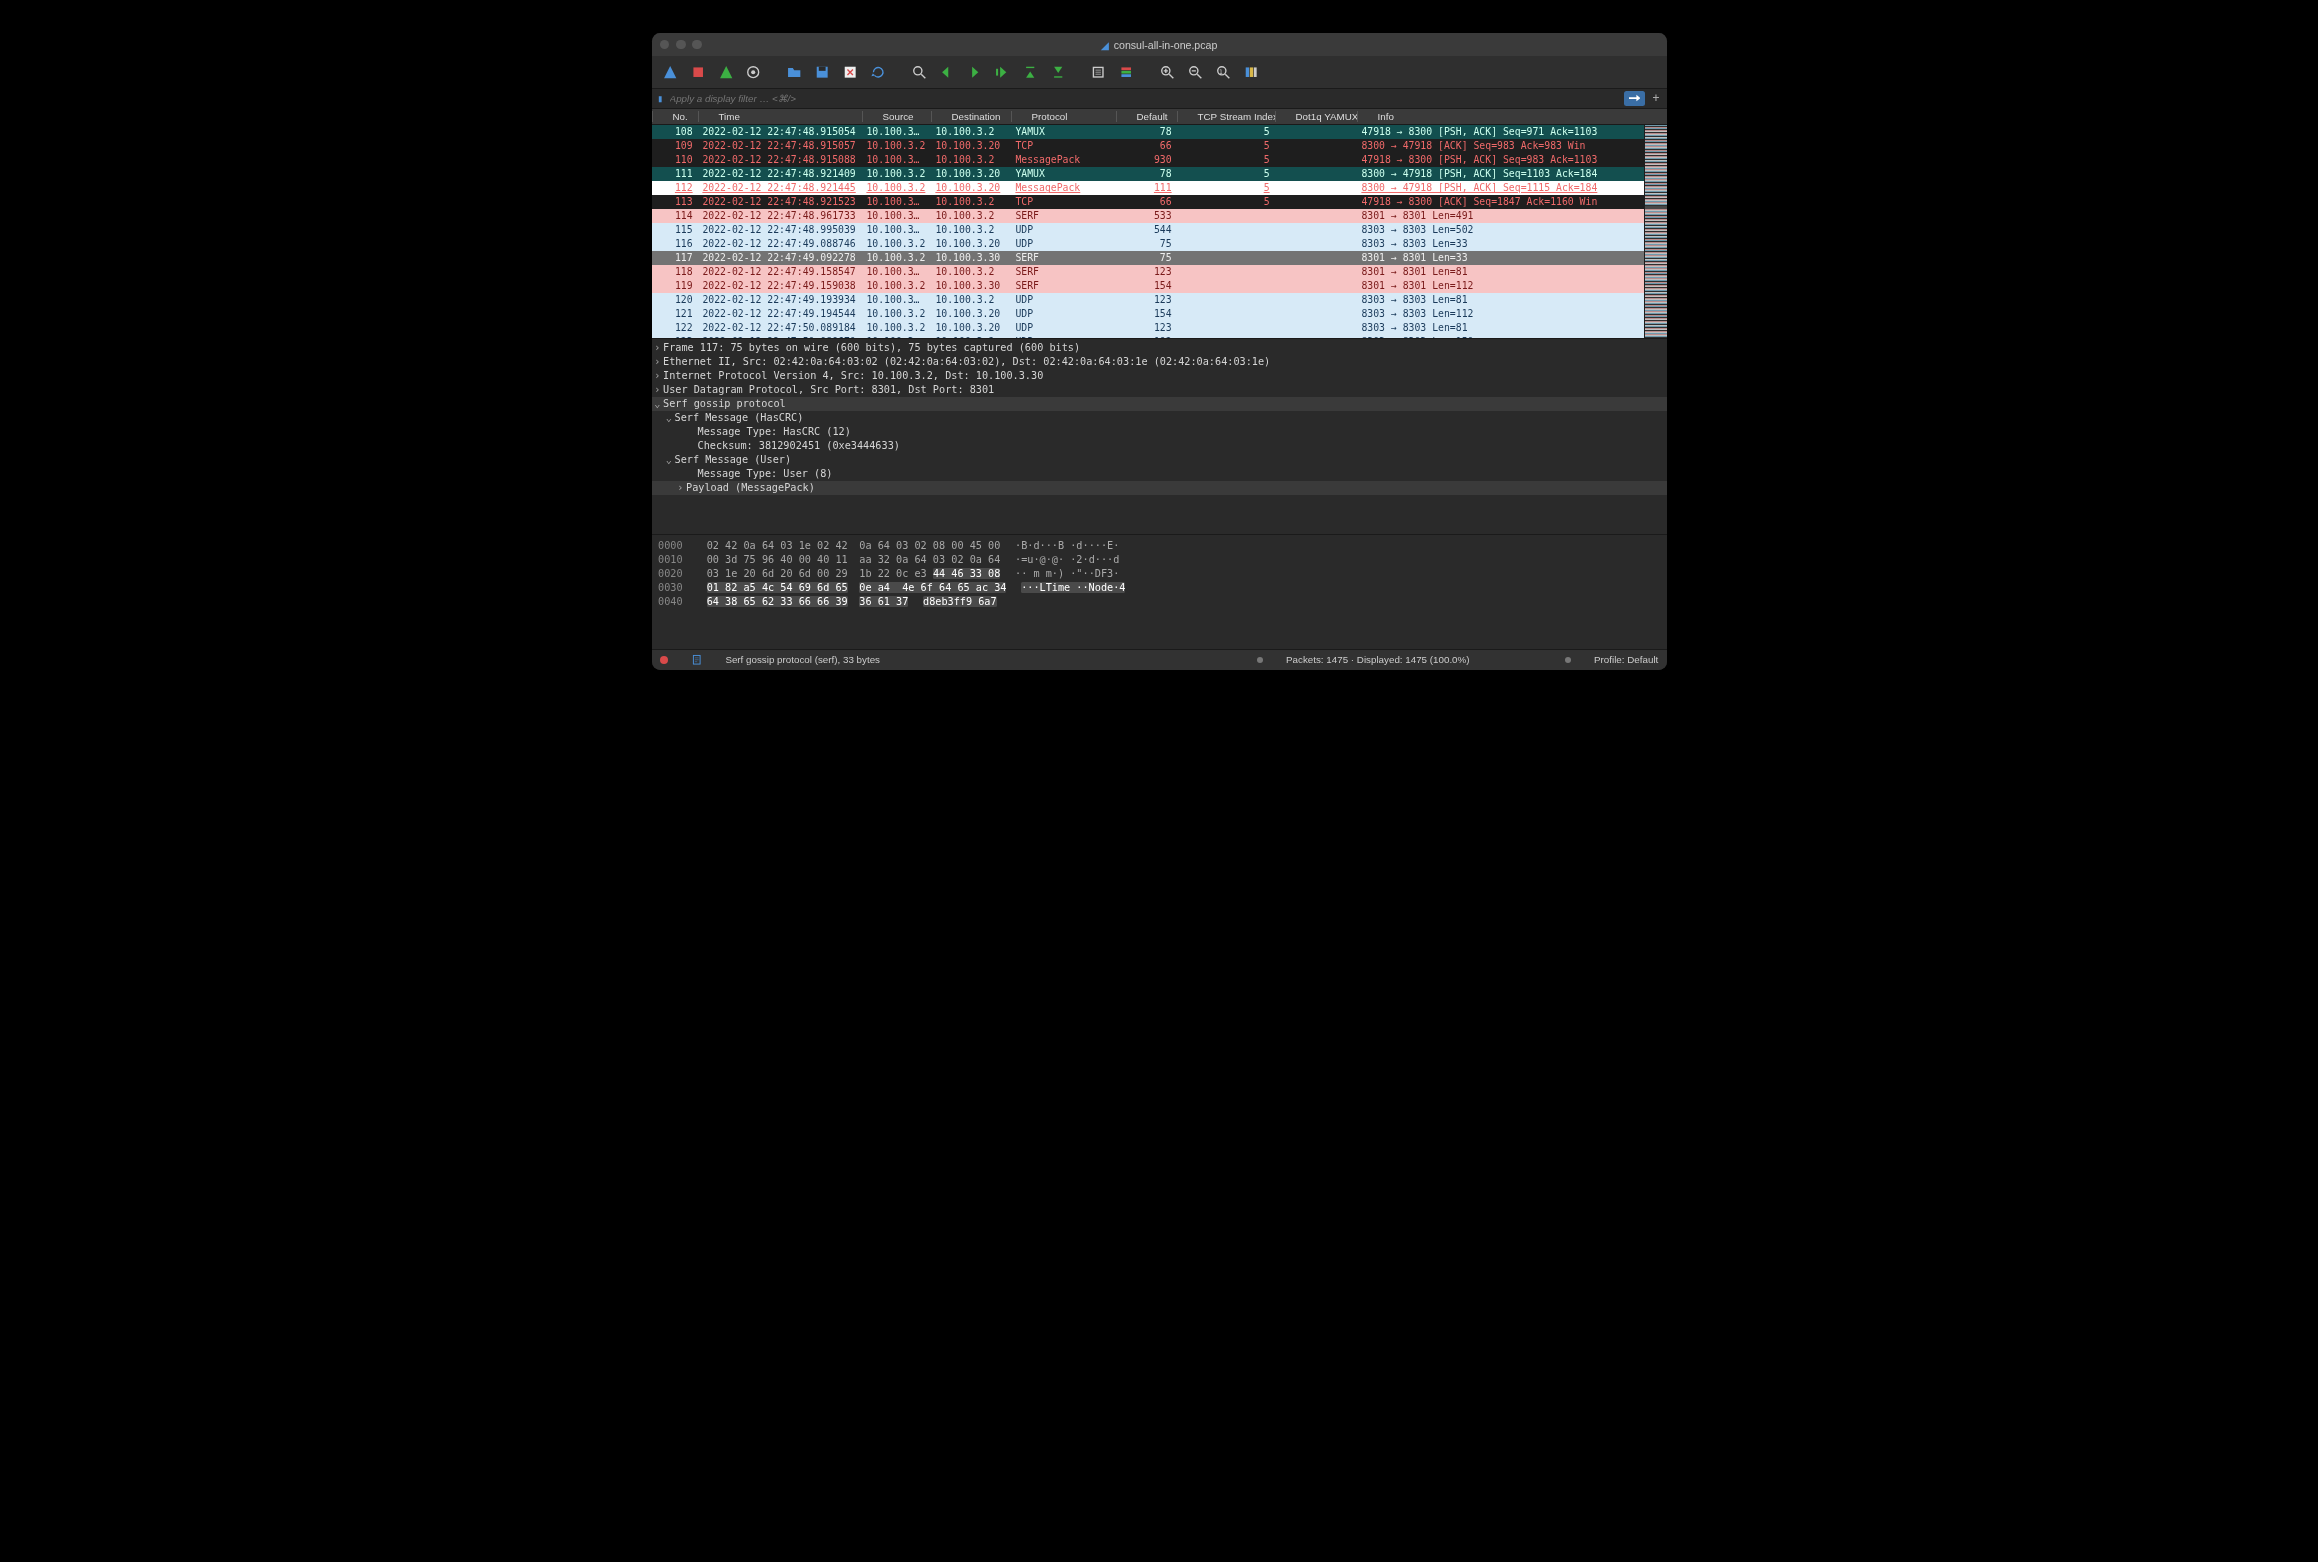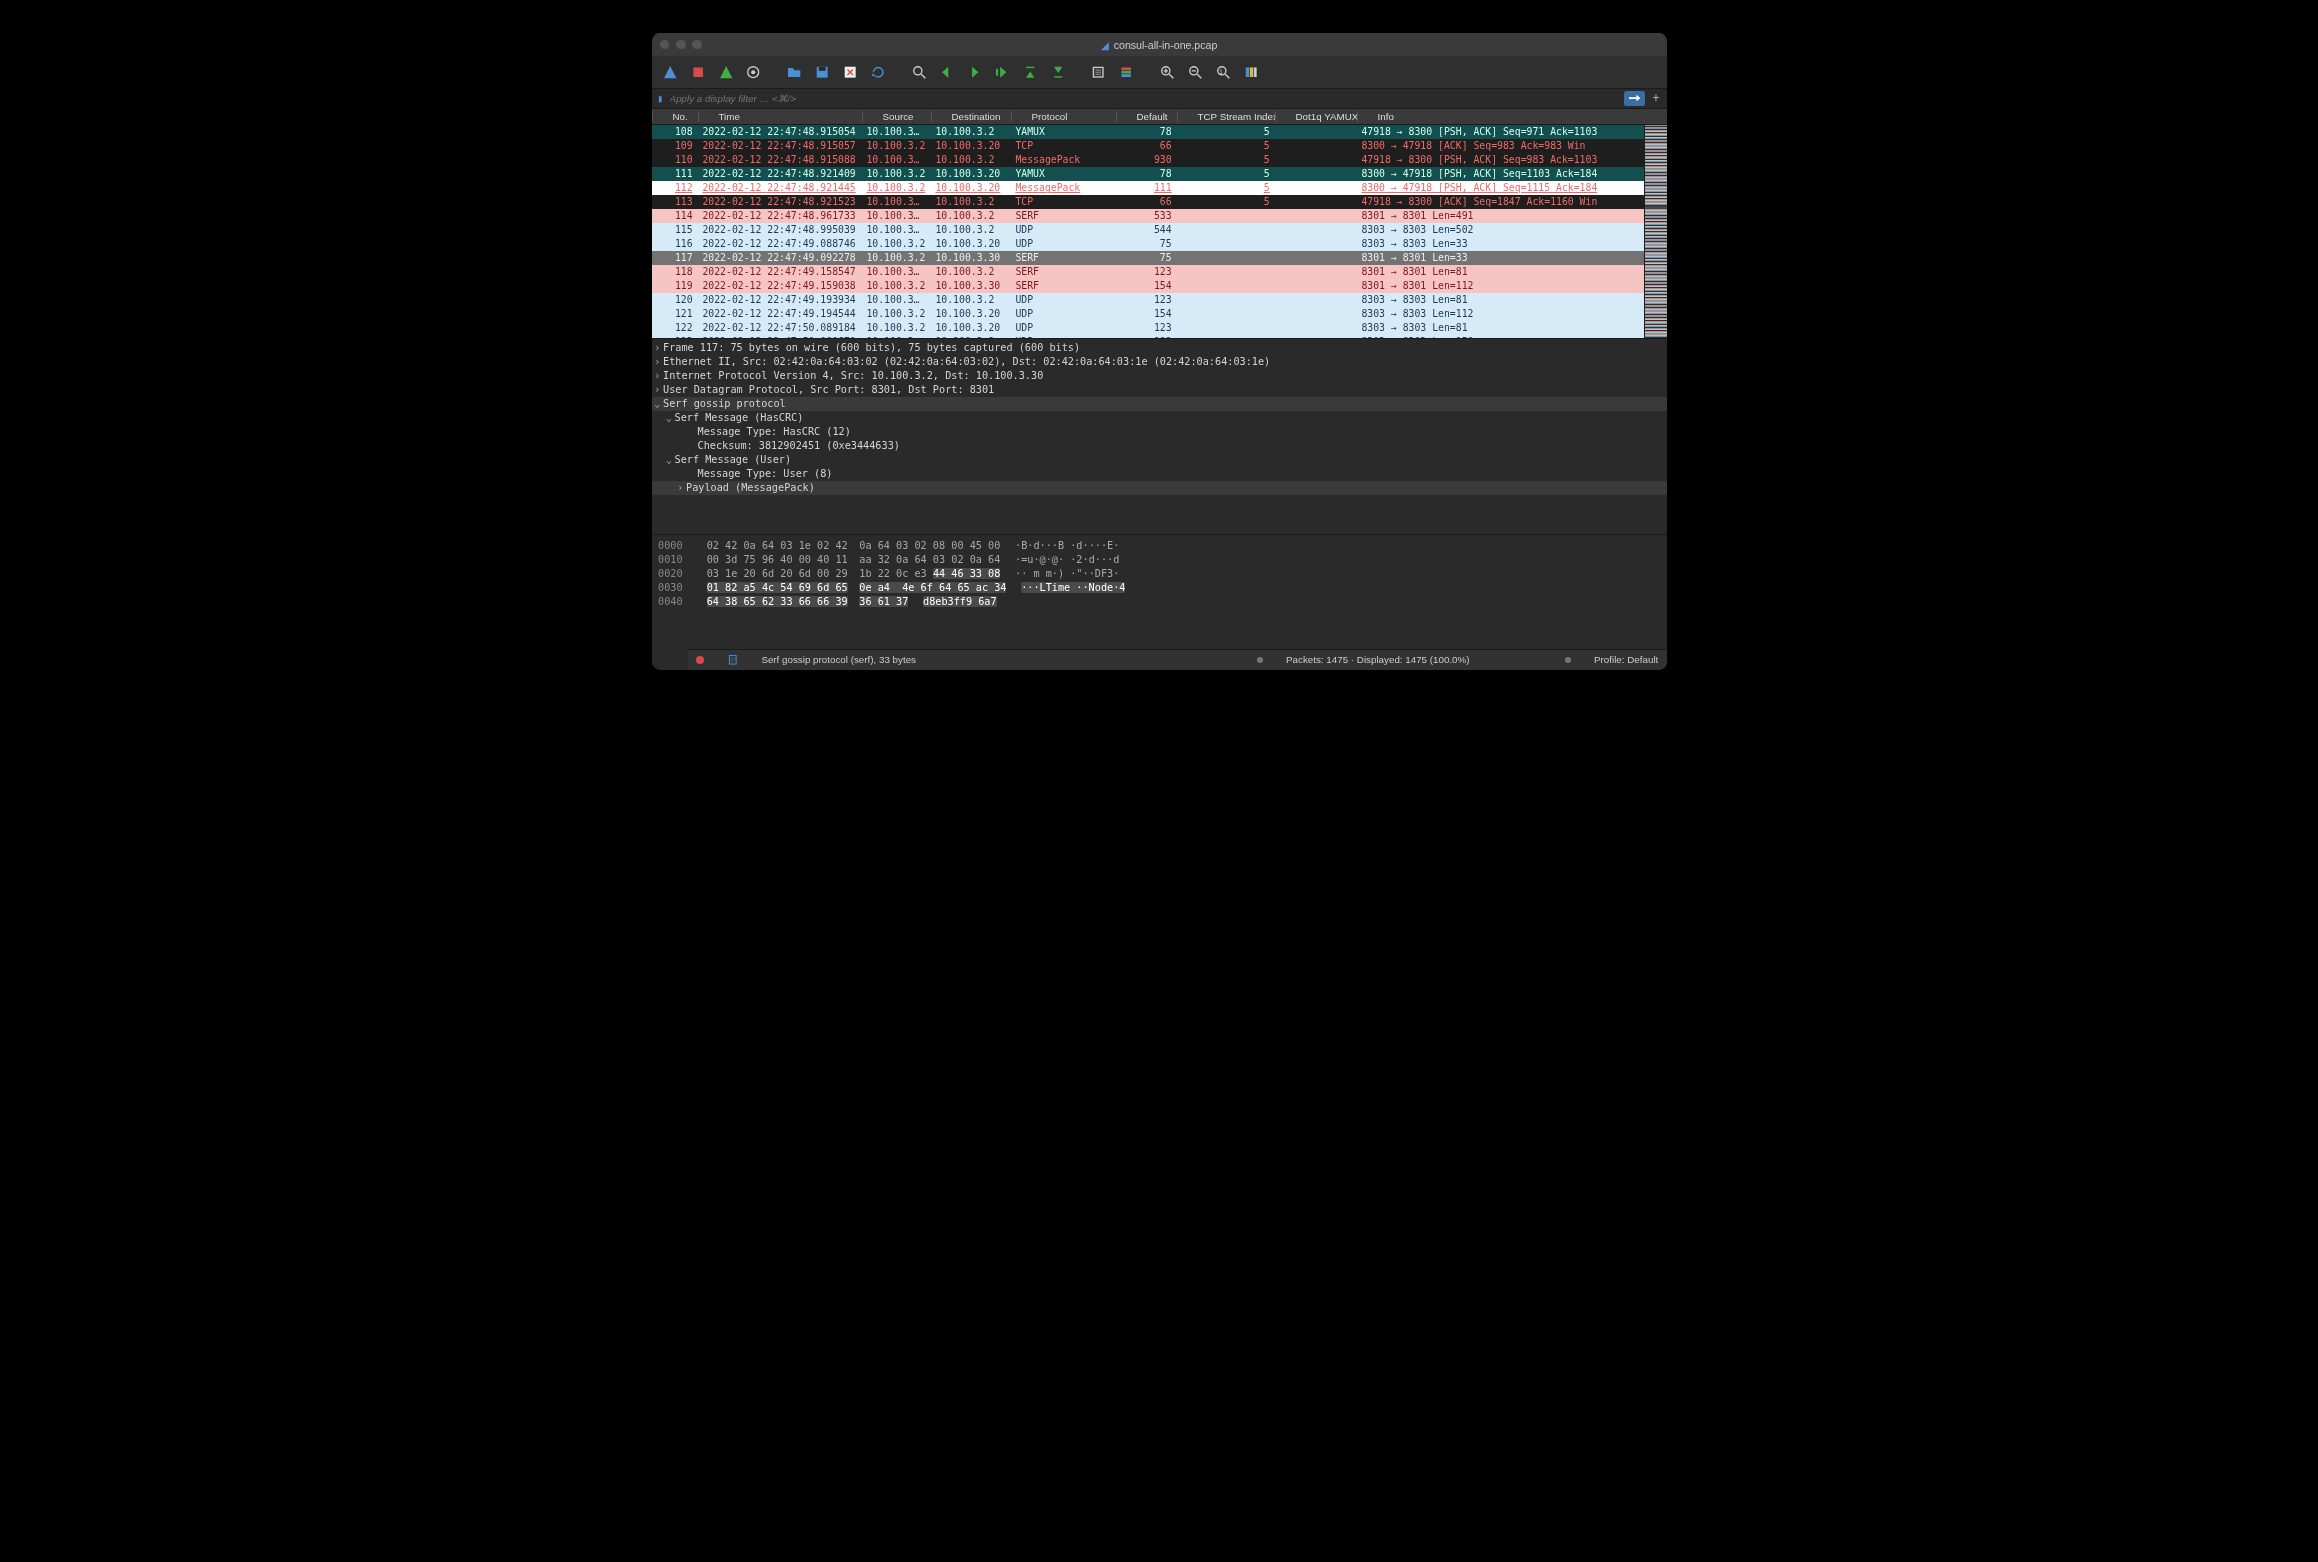--- a/index.html
+++ b/index.html
@@ -166,21 +166,20 @@
     height: 21px;
     background: #323232;
     border-top: 0.8px solid #1a1a1a;
     display: flex;
     align-items: center;
     padding: 0 8.2px;
     font-family: -apple-system, sans-serif;
     font-size: 9.8px;
     color: #ccc;
     gap: 23px;
-    margin-left: 36px;
   }
   .sb-dot { width:8.2px;height:8.2px;border-radius:50%;background:#d94a4a;}
   .sb-note{ width:11.5px;height:11.5px;}
   .sb-spacer{flex:1;}
   .sb-gdot{ width:6.5px;height:6.5px;border-radius:50%;background:#777;}
 </style>
 </head>
 <body>
 
 <div class="window">

